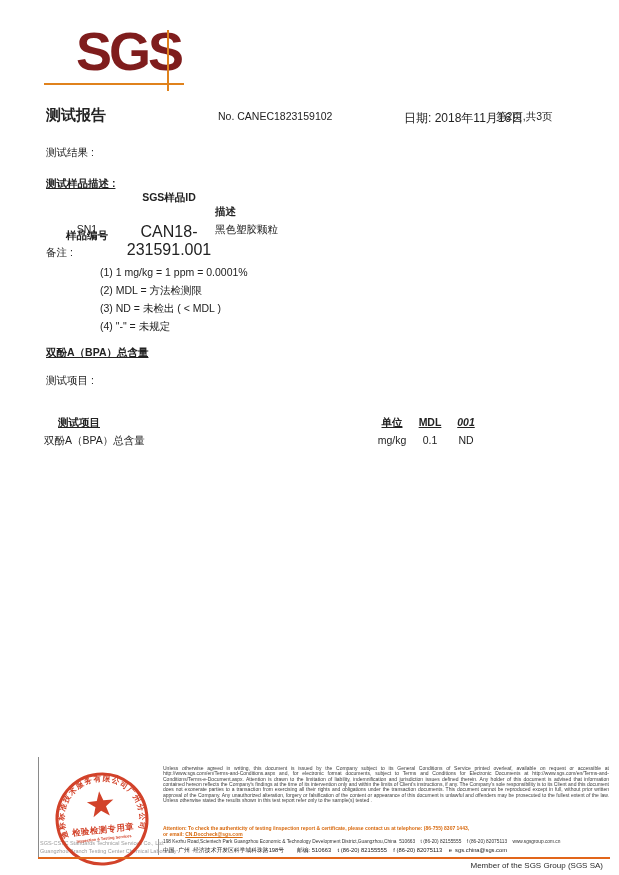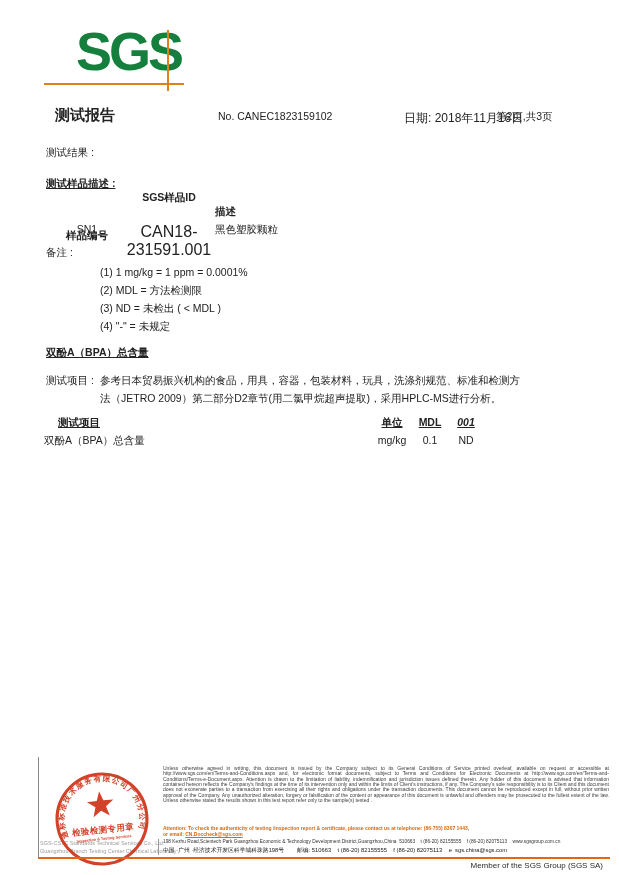--- a/index.html
+++ b/index.html
@@ -5,26 +5,26 @@
   html,body { margin:0; padding:0; background:#ffffff; }
   .page {
     position:relative; width:619px; height:875px; background:#fff;
     font-family:"Liberation Sans","DejaVu Sans",sans-serif; color:#222;
     overflow:hidden;
   }
   .abs { position:absolute; }
   .body-text { font-size:10.5px; }
 
   
-  #logo { left:76px; top:24px; font-size:54px; font-weight:bold; color:#15803d; letter-spacing:-3px; line-height:1; }
+  #logo { left:76px; top:24px; font-size:54px; font-weight:bold; color:#7f1d1d; letter-spacing:-3px; line-height:1; }
   #logo-hline { left:44px; top:83px; width:140px; height:2px; background:#e0821c; }
   #logo-vline { left:167px; top:30px; width:2px; height:61px; background:#e0821c; }
 
   
-  #doc-title { left:46px; top:106px; font-size:15px; font-weight:bold;margin-left:9px; }
+  #doc-title { left:46px; top:106px; font-size:15px; font-weight:bold; }
   #report-no { left:218px; top:110px; font-size:10.5px; }
   #report-date { left:404px; top:110px; font-size:12px; }
   #page-info { left:496px; top:110px; font-size:10.5px; }
 
   
   #results-label { left:46px; top:146px; }
   #sample-title { left:46px; top:177px; font-weight:bold; text-decoration:underline; }
   #st-h1 { left:52px; top:205px; width:70px; text-align:center; font-weight:bold;margin-top:24px; }
   #st-h2 { left:128px; top:191px; width:82px; text-align:center; font-weight:bold; }
   #st-h3 { left:215px; top:205px; font-weight:bold; }
@@ -99,22 +99,20 @@
   </div>
 
   <div class="abs body-text" id="notes-label">备注 :</div>
   <div class="abs body-text" id="note-0">(1) 1 mg/kg = 1 ppm = 0.0001%</div>
   <div class="abs body-text" id="note-1">(2) MDL = 方法检测限</div>
   <div class="abs body-text" id="note-2">(3) ND = 未检出 ( &lt; MDL )</div>
   <div class="abs body-text" id="note-3">(4) "-" = 未规定</div>
 
   <div class="abs body-text" id="bpa-title">双酚A（BPA）总含量</div>
   <div class="abs body-text" id="method-label">测试项目 :</div>
-  <div class="abs body-text" id="method-l1">参考日本贸易振兴机构的食品，用具，容器，包装材料，玩具，洗涤剂规范、标准和检测方</div>
-  <div class="abs body-text" id="method-l2">法（JETRO 2009）第二部分D2章节(用二氯甲烷超声提取)，采用HPLC-MS进行分析。</div>
 
   <div>
     <div class="abs body-text" id="rt-h1">测试项目</div>
     <div class="abs body-text" id="rt-h2">单位</div>
     <div class="abs body-text" id="rt-h3">MDL</div>
     <div class="abs body-text" id="rt-h4">001</div>
     <div class="abs body-text" id="rt-c1">双酚A（BPA）总含量</div>
     <div class="abs body-text" id="rt-c2">mg/kg</div>
     <div class="abs body-text" id="rt-c3">0.1</div>
     <div class="abs body-text" id="rt-c4">ND</div>

